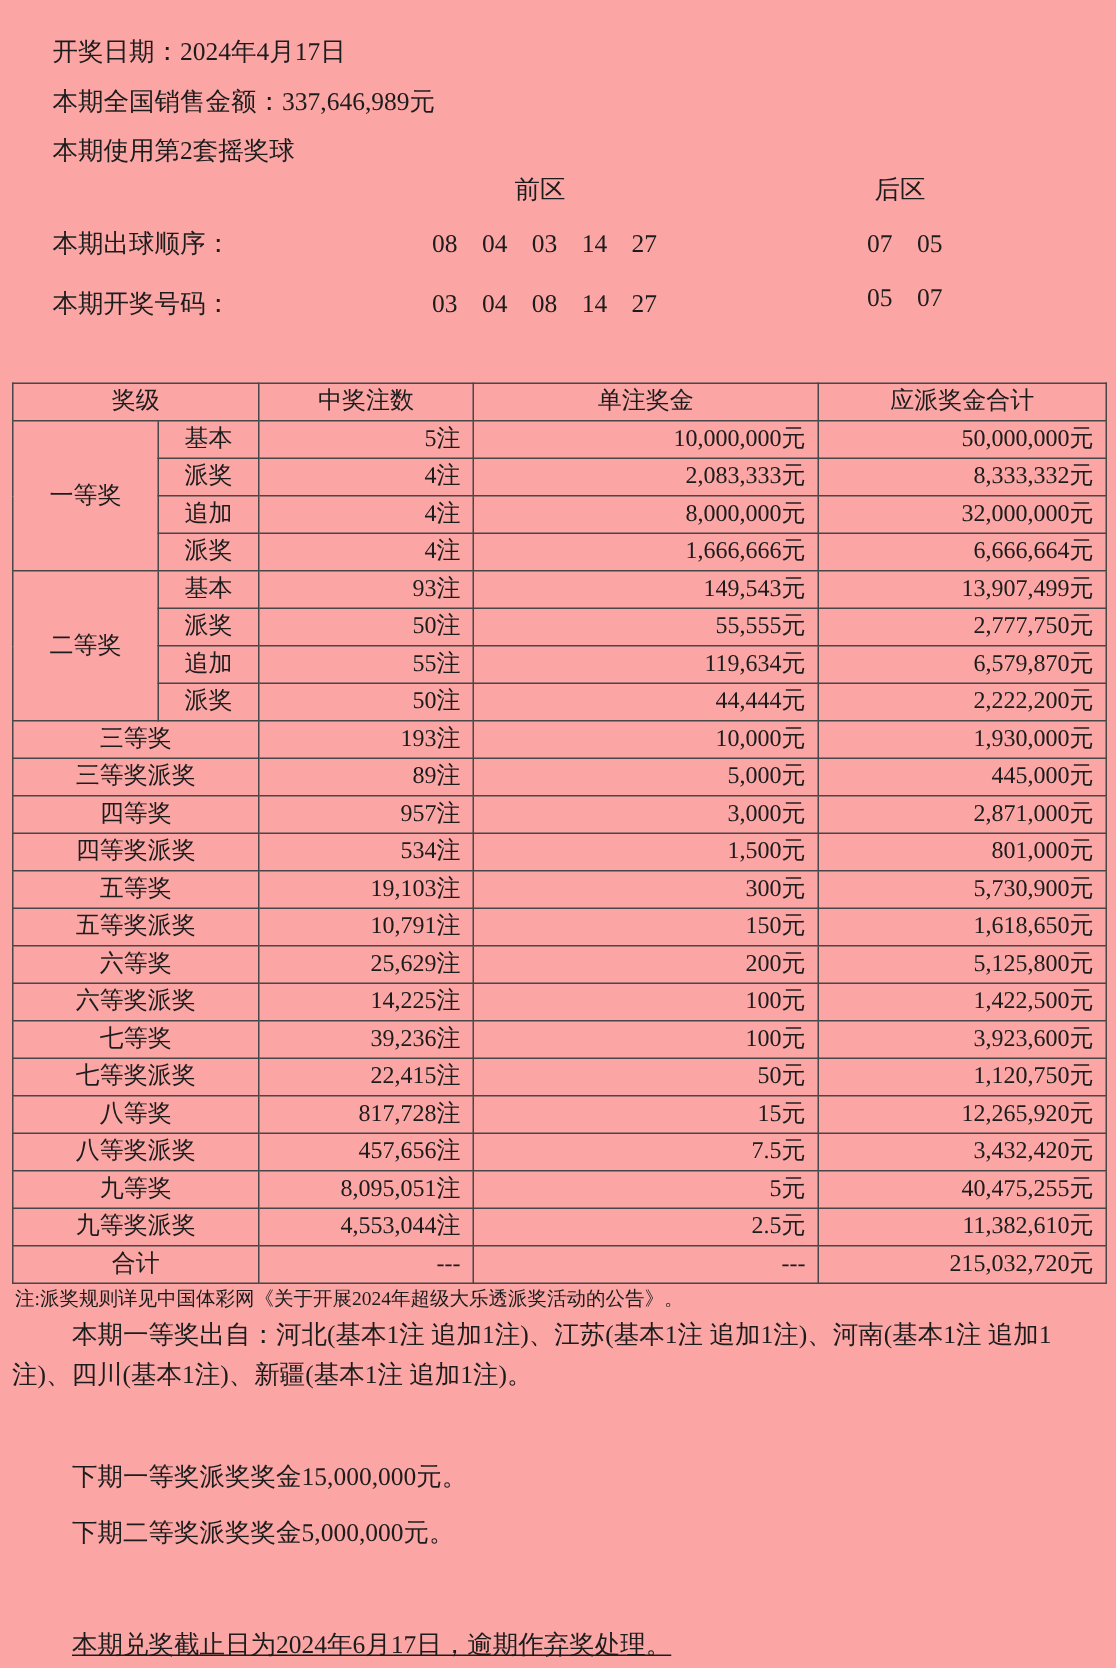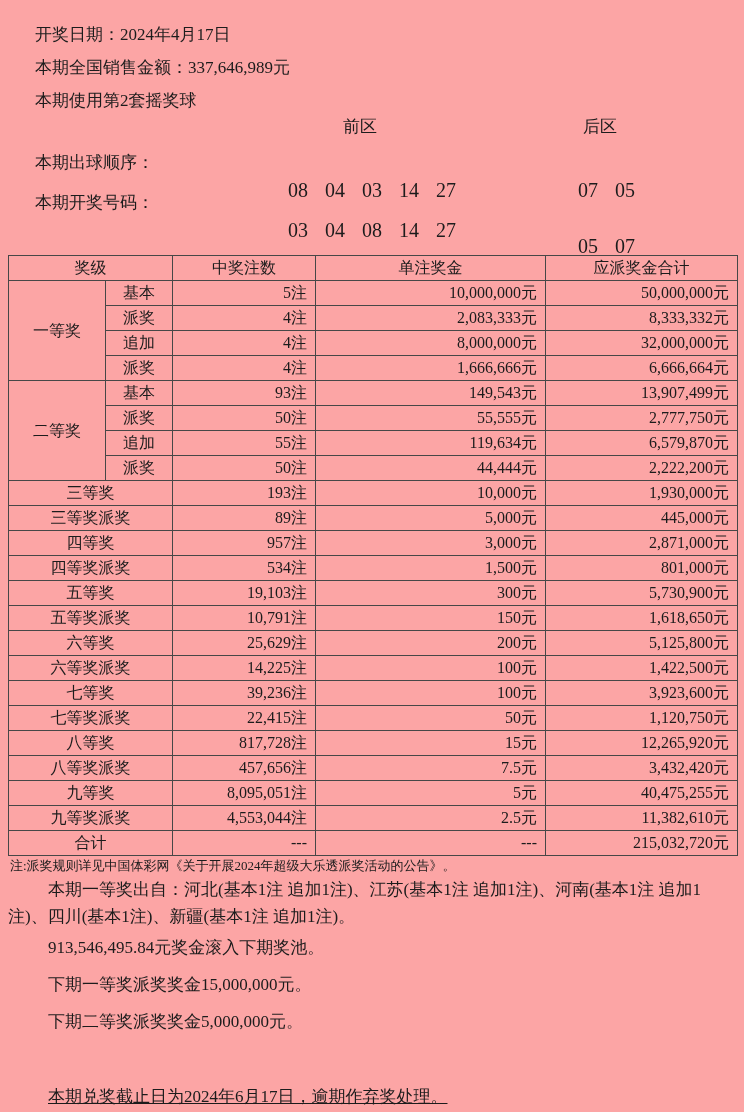--- a/index.html
+++ b/index.html
@@ -1,21 +1,21 @@
 <!DOCTYPE html>
 <html><head>
 <meta charset="utf-8">
 <style>
   html,body{margin:0;padding:0;background:#ffffff;}
   body{width:744px;height:1112px;font-family:"Liberation Serif","DejaVu Serif",serif;color:#1c1c1c;}
   .page{position:relative;width:744px;height:1112px;background:#fca5a5;overflow:hidden;}
   .tline{position:absolute;left:35px;font-size:17px;line-height:21px;white-space:nowrap;}
   .zone-label{position:absolute;font-size:17px;line-height:21px;}
   .draw-label{position:absolute;left:35px;font-size:17px;line-height:21px;white-space:nowrap;}
-  .nums{position:absolute;font-size:20px;line-height:21px;word-spacing:12px;white-space:nowrap;margin-top:28px;}
+  .nums{position:absolute;font-size:17px;line-height:21px;word-spacing:12px;white-space:nowrap;}
   .tbl-title{position:absolute;top:229px;left:0;width:744px;text-align:center;font-size:17px;line-height:22px;}
   table.prize{position:absolute;top:255px;left:8px;width:729px;border-collapse:collapse;table-layout:fixed;}
   table.prize th,table.prize td{border:1px solid #474747;font-size:16px;font-weight:normal;
     height:24px;line-height:22px;padding:0;text-align:center;overflow:hidden;white-space:nowrap;}
   table.prize td.num{text-align:right;padding-right:8px;}
   .note{position:absolute;left:10px;top:858px;font-size:13px;line-height:16px;white-space:nowrap;}
   .para{position:absolute;left:8px;width:730px;font-size:17px;line-height:27px;text-indent:40px;}
   .p1{top:876px;}
   .p2{top:934px;}
   .p3{top:971px;}
@@ -34,21 +34,21 @@
 
   <div class="zone-label" style="top:116px;left:343px;">前区</div>
   <div class="zone-label" style="top:116px;left:583px;text-align:right;">后区</div>
 
   <div class="draw-label" style="top:152px;">本期出球顺序：</div>
   <div class="nums" style="top:152px;left:288px;">08 04 03 14 27</div>
   <div class="nums" style="top:152px;left:578px;">07 05</div>
 
   <div class="draw-label" style="top:192px;">本期开奖号码：</div>
   <div class="nums" style="top:192px;left:288px;">03 04 08 14 27</div>
-  <div class="nums" style="top:208px;left:578px;">05 07</div>
+  <div class="nums" style="top:188px;left:578px;">05 07</div>
 
 
   <table class="prize">
     <colgroup>
       <col style="width:97px;">
         <col style="width:67px;">
         <col style="width:143px;">
         <col style="width:230px;">
         <col style="width:192px;">
     </colgroup>
@@ -198,18 +198,17 @@
           <td class="num">---</td>
           <td class="num">---</td>
           <td class="num">215,032,720元</td>
         </tr>
       </tbody>
   </table>
 
   <div class="note">注:派奖规则详见中国体彩网《关于开展2024年超级大乐透派奖活动的公告》。</div>
 
   <div class="para p1">本期一等奖出自：河北(基本1注 追加1注)、江苏(基本1注 追加1注)、河南(基本1注 追加1注)、四川(基本1注)、新疆(基本1注 追加1注)。</div>
-  <div class="para p2">913,546,495.84元奖金滚入下期奖池。</div>
   <div class="para p3">下期一等奖派奖奖金15,000,000元。</div>
   <div class="para p4">下期二等奖派奖奖金5,000,000元。</div>
   <div class="para p6">本期兑奖截止日为2024年6月17日，逾期作弃奖处理。</div>
 
 </div>
 
 </body></html>

